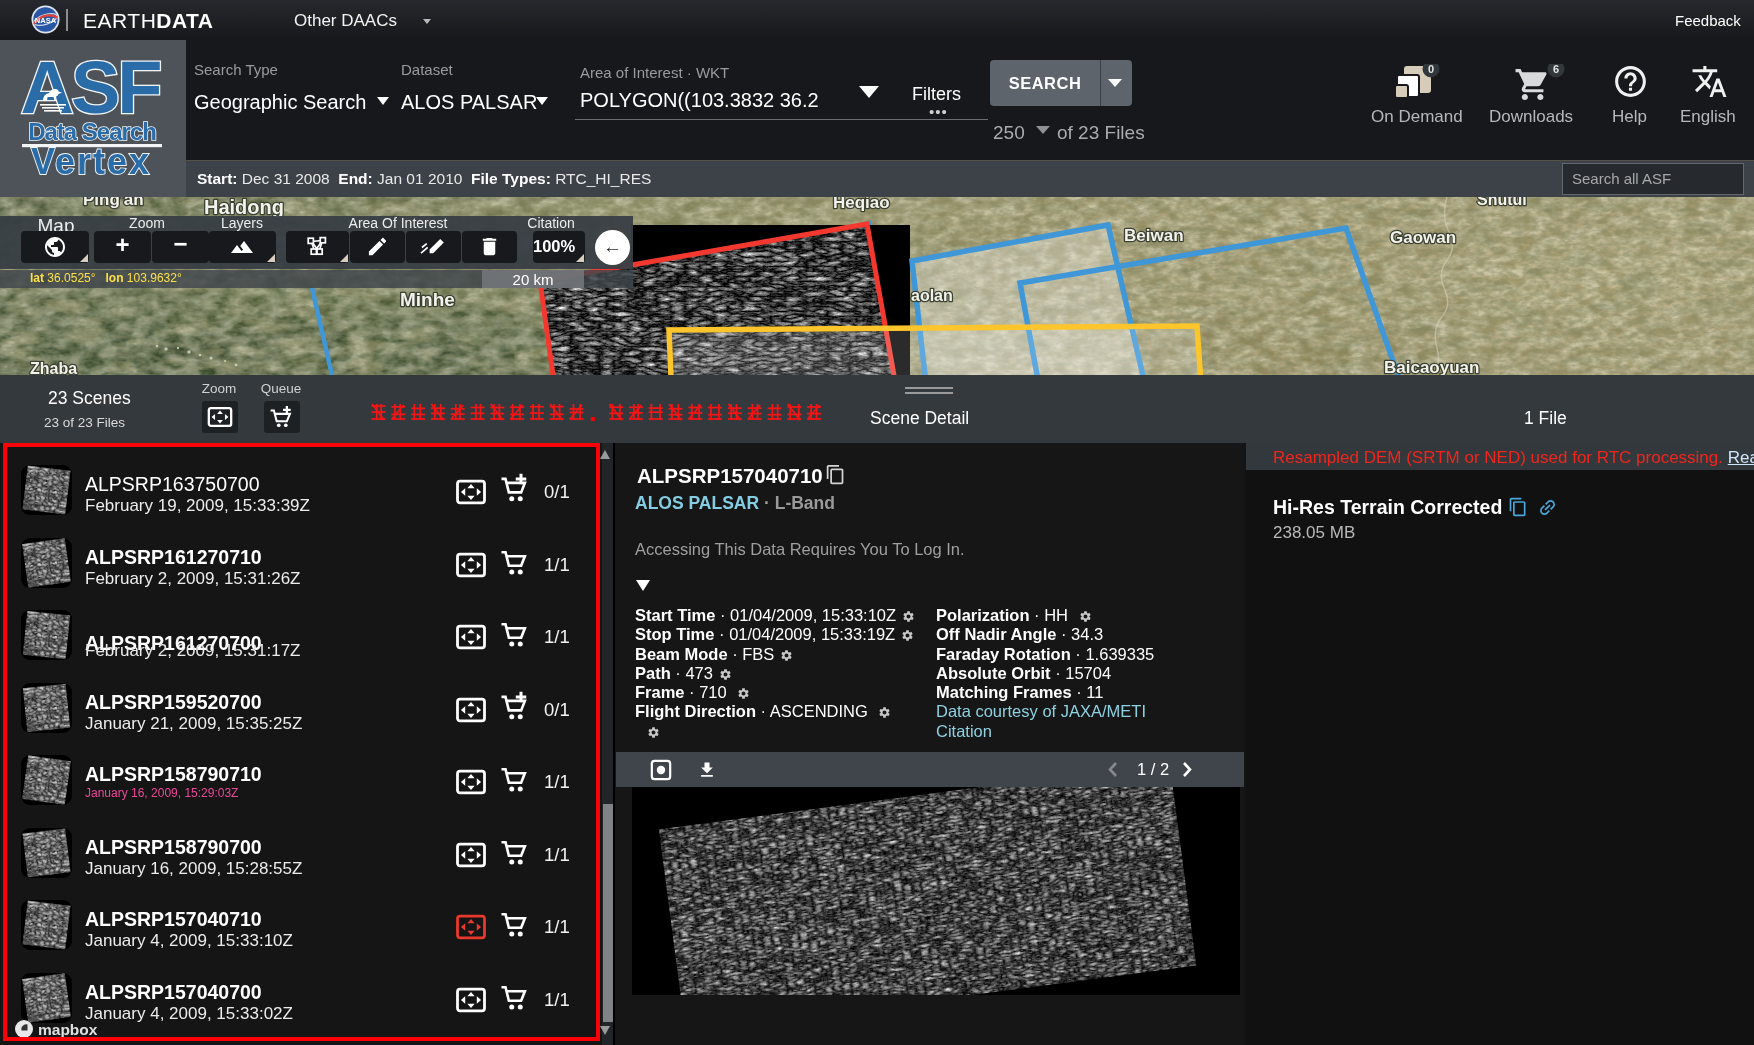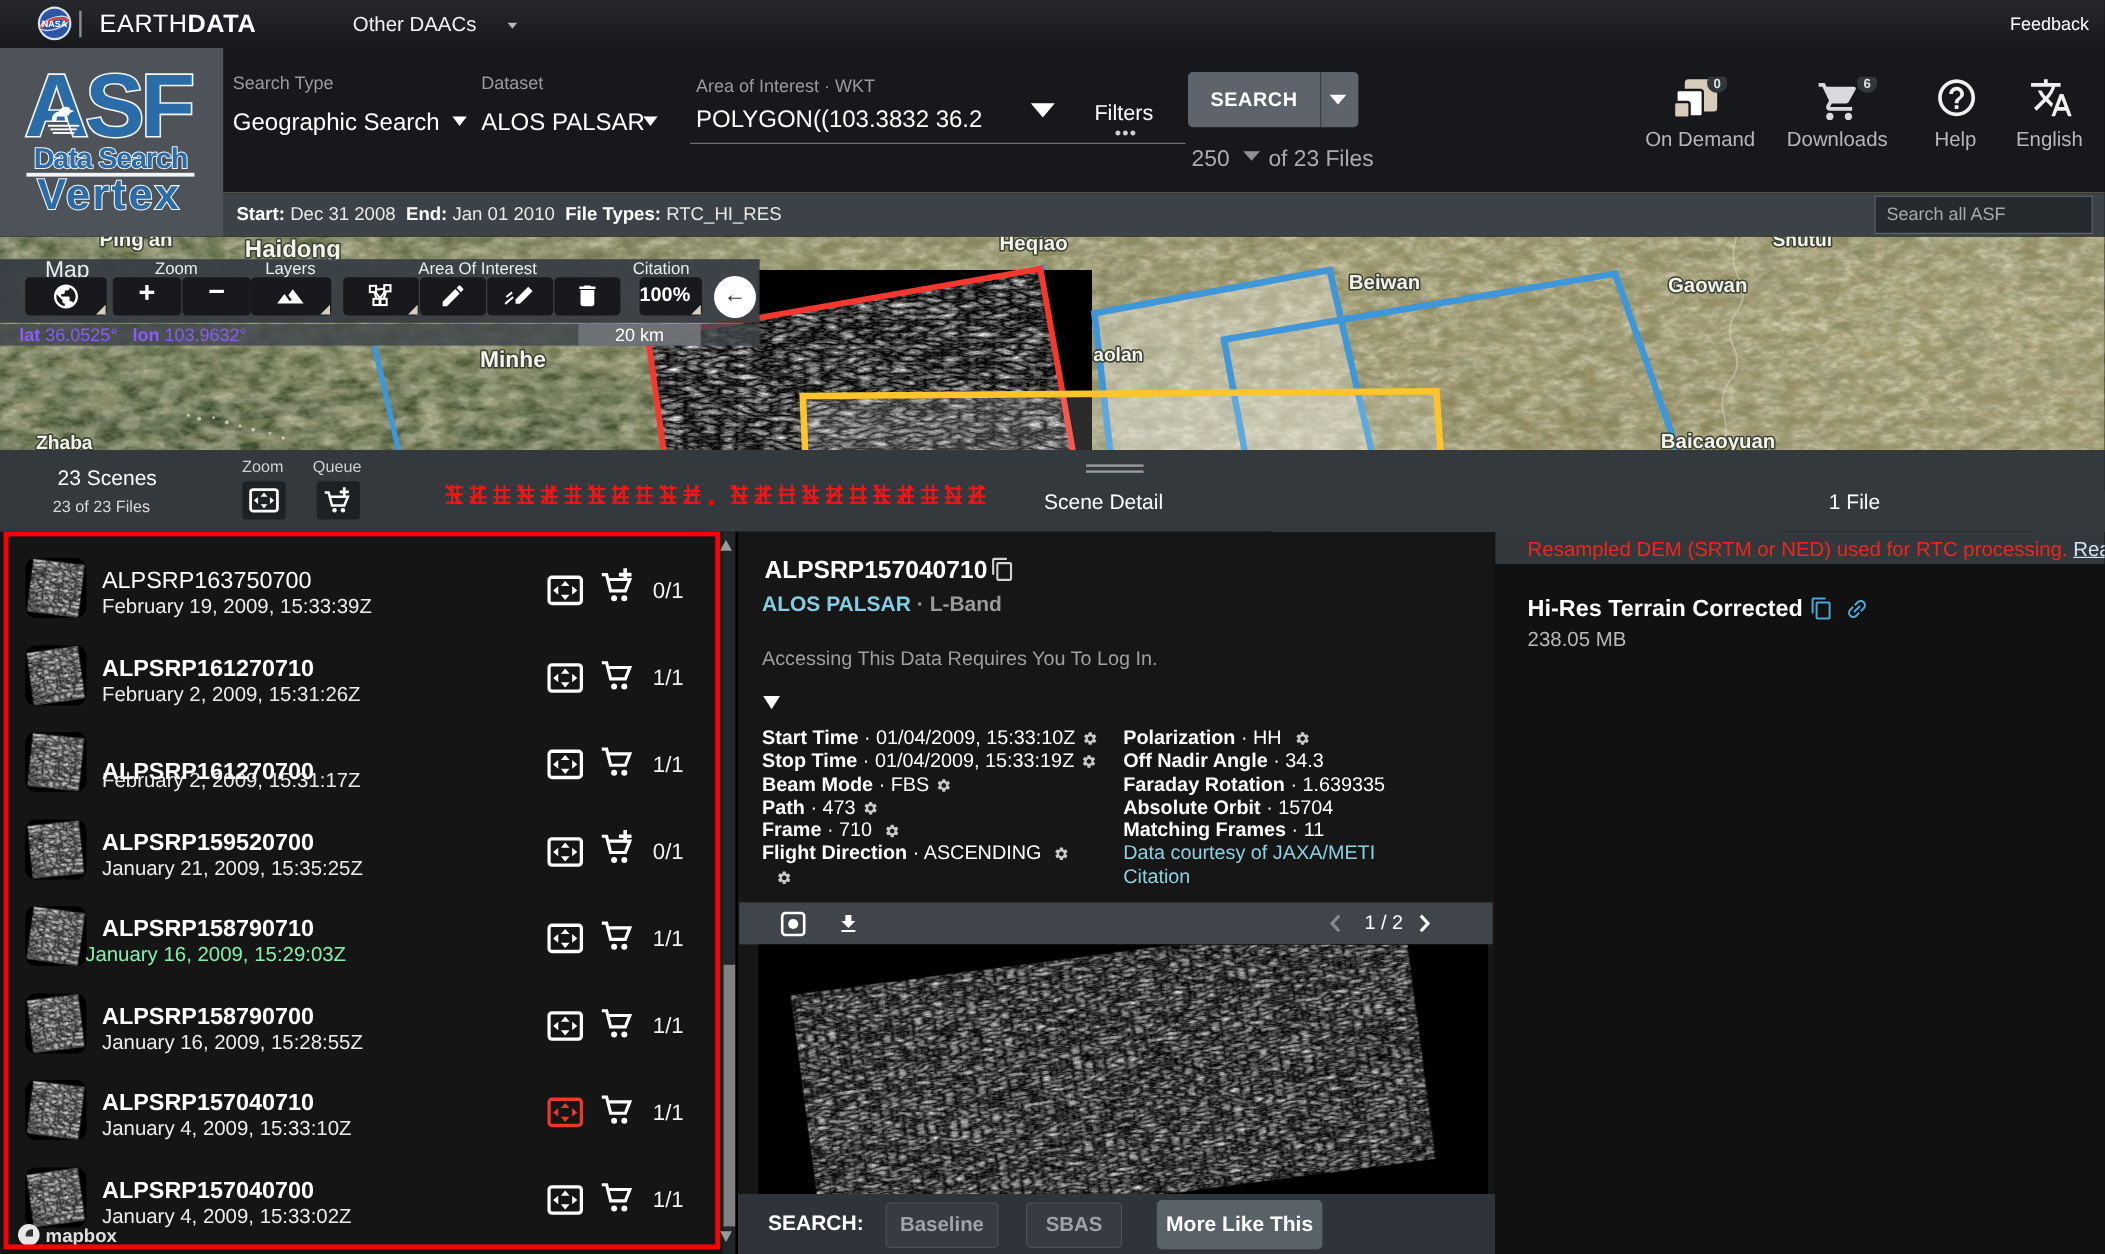--- a/index.html
+++ b/index.html
@@ -222,21 +222,21 @@
       <text x="1124" y="44" font-size="17">Beiwan</text>
       <text x="1390" y="46" font-size="17">Gaowan</text>
       <text x="911" y="104" font-size="16">aolan</text>
       <text x="1384" y="176" font-size="17">Baicaoyuan</text>
     </g>
   </svg>
 
   <div class="abs" style="left:0;top:19px;width:633px;height:53px;background:rgba(56,62,68,0.95)"></div>
   <div class="abs" style="left:0;top:73px;width:633px;height:18px;background:rgba(64,70,76,0.82)"></div>
   <div class="abs" style="left:482px;top:73px;width:102px;height:18px;background:rgba(116,120,124,0.85)"></div>
-  <div class="abs nw" style="left:16px;top:74px;font-size:15px;color:#8b5cf6"><span class="b">lat</span> 36.0525°&nbsp;&nbsp; <span class="b">lon</span> 103.9632°</div>
+  <div class="abs nw" style="left:30px;top:74px;font-size:12px;color:#fde047"><span class="b">lat</span> 36.0525°&nbsp;&nbsp; <span class="b">lon</span> 103.9632°</div>
   <div class="abs" style="left:482px;top:74px;width:102px;text-align:center;font-size:15px;color:#fff">20 km</div>
   <div class="abs" style="left:20px;top:18px;width:72px;text-align:center;font-size:19px;color:#eceded">Map View</div>
   <div class="abs" style="left:111px;top:18px;width:72px;text-align:center;font-size:14px;color:#eceded">Zoom</div>
   <div class="abs" style="left:206px;top:18px;width:72px;text-align:center;font-size:14px;color:#eceded">Layers</div>
   <div class="abs" style="left:338px;top:18px;width:120px;text-align:center;font-size:14px;color:#eceded">Area Of Interest</div>
   <div class="abs" style="left:515px;top:18px;width:72px;text-align:center;font-size:14px;color:#eceded">Citation</div>
 
   <div class="mbtn" style="left:21px;width:68px">
     <svg style="margin:4px 0 0 22px" width="24" height="24" viewBox="0 0 24 24" fill="#fff">
         <path d="M12 2C6.48 2 2 6.48 2 12s4.48 10 10 10 10-4.48 10-10S17.52 2 12 2zm-1 17.93c-3.95-.49-7-3.85-7-7.93 0-.62.08-1.21.21-1.79L9 15v1c0 1.1.9 2 2 2v1.93zm6.9-2.54c-.26-.81-1-1.39-1.9-1.39h-1v-3c0-.55-.45-1-1-1H8v-2h2c.55 0 1-.45 1-1V7h2c1.1 0 2-.9 2-2v-.41c2.93 1.19 5 4.06 5 7.41 0 2.08-.8 3.97-2.1 5.39z"></path>
@@ -564,21 +564,21 @@
     <div style="position:absolute;left:544px;top:255.5px;font-size:18.5px;color:#f2f2f2">0/1</div>
   </div>
     <div style="position:absolute;left:0;top:0">
     <div style="position:absolute;left:21px;top:312px;width:51px;height:50px;background:#000;border-radius:9px;overflow:hidden">
       <svg width="51" height="50">
           <rect x="4" y="3" width="43" height="44" fill="#111" transform="rotate(8 25 25)"></rect>
           <rect x="4" y="3" width="43" height="44" filter="url(#sarthumb)" transform="rotate(8 25 25)"></rect>
         </svg>
     </div>
     <div class="nw" style="position:absolute;left:85px;top:320px;font-size:19.5px;font-weight:bold;color:#fff">ALPSRP158790710</div>
-    <div class="nw" style="position:absolute;left:71px;top:343px;font-size:17px;color:#86efac">January 16, 2009, 15:29:03Z</div>
+    <div class="nw" style="position:absolute;left:85px;top:343px;font-size:12px;color:#ec4899">January 16, 2009, 15:29:03Z</div>
     <svg style="position:absolute;left:500px;top:322px" width="30" height="30" viewBox="0 0 24 24" fill="none" stroke="#fff" stroke-width="2.1">
         <path d="M1.2 3.4h3.2l2.7 10.8h9.8l3-7.6H6.1"></path>
         <circle cx="9.4" cy="19.2" r="2" fill="#fff" stroke="none"></circle>
         <circle cx="16.2" cy="19.2" r="2" fill="#fff" stroke="none"></circle>
       </svg>
     <svg style="position:absolute;left:456px;top:326px" width="30" height="26" viewBox="0 0 28 24" fill="#fff">
       <rect x="1.4" y="1.8" width="25.2" height="20.4" rx="2.4" fill="none" stroke="#fff" stroke-width="2.6"></rect>
       <path d="M14 4.6 l-3.4 4 h6.8 z M14 19.4 l-3.4 -4 h6.8 z M4.6 12 l4 -3.4 v6.8 z M23.4 12 l-4 -3.4 v6.8 z"></path>
     </svg>
     <div style="position:absolute;left:544px;top:328px;font-size:18.5px;color:#f2f2f2">1/1</div>
@@ -722,26 +722,20 @@
 
   <div class="abs" style="left:17px;top:344px;width:608px;height:208px;background:#000;overflow:hidden">
     <svg width="608" height="208" viewBox="0 0 608 208">
       <g transform="rotate(-7.5 295 110)">
         <rect x="38" y="8" width="515" height="205" fill="#111"></rect>
         <rect x="38" y="8" width="515" height="205" filter="url(#sarprev)"></rect>
       </g>
     </svg>
   </div>
 
-  <div class="abs" style="left:0;top:552px;width:631px;height:50px;background:#2f343a">
-    <div class="abs b" style="left:25px;top:14px;font-size:17.5px;color:#fff">SEARCH:</div>
-    <div class="abs b" style="left:123px;top:7px;width:94px;height:38px;background:#363c42;border:1px solid #4c5257;border-radius:4px;color:#9fa4a9;font-size:17px;text-align:center;line-height:36px">Baseline</div>
-    <div class="abs b" style="left:240px;top:7px;width:80px;height:38px;background:#363c42;border:1px solid #4c5257;border-radius:4px;color:#9fa4a9;font-size:17px;text-align:center;line-height:36px">SBAS</div>
-    <div class="abs b" style="left:349px;top:5px;width:138px;height:41px;background:#596169;border-radius:4px;color:#fff;font-size:17.5px;text-align:center;line-height:40px">More Like This</div>
-  </div>
 </div>
 
 <div class="abs" style="left:1246px;top:443px;width:508px;height:602px;background:#111;overflow:hidden">
   <div class="abs" style="left:0;top:0;width:508px;height:27px;background:#33383d"></div>
   <div class="abs nw" style="left:27px;top:5px;font-size:17px;color:#f1251b">Resampled DEM (SRTM or NED) used for RTC processing. <span style="text-decoration:underline;color:#cfe6fa">Read More</span></div>
   <div class="abs b nw" style="left:27px;top:53px;font-size:19.5px;color:#fff">Hi-Res Terrain Corrected</div>
   <svg class="abs" style="left:262px;top:53px" width="20" height="22" viewBox="0 0 24 24" fill="#4aa8dd">
       <path d="M16 1H4c-1.1 0-2 .9-2 2v14h2V3h12V1zm3 4H8c-1.1 0-2 .9-2 2v14c0 1.1.9 2 2 2h11c1.1 0 2-.9 2-2V7c0-1.1-.9-2-2-2zm0 16H8V7h11v14z"></path>
     </svg>
   <svg class="abs" style="left:291px;top:54px;transform:rotate(-45deg)" width="21" height="21" viewBox="0 0 24 24" fill="#4aa8dd">

